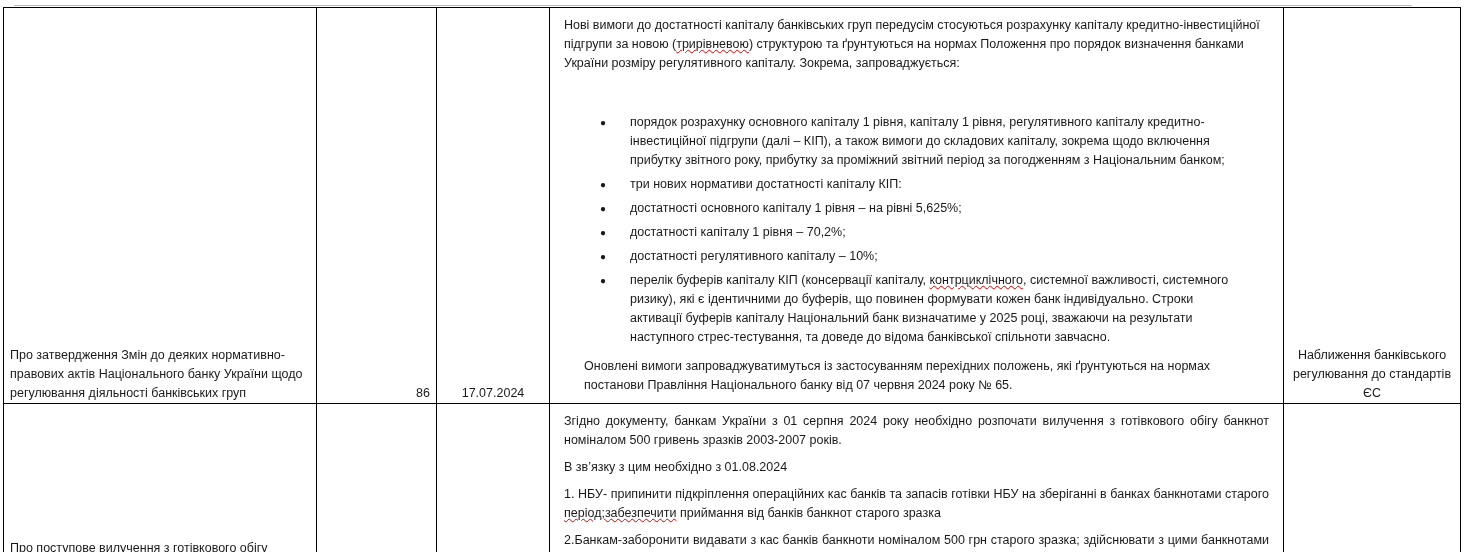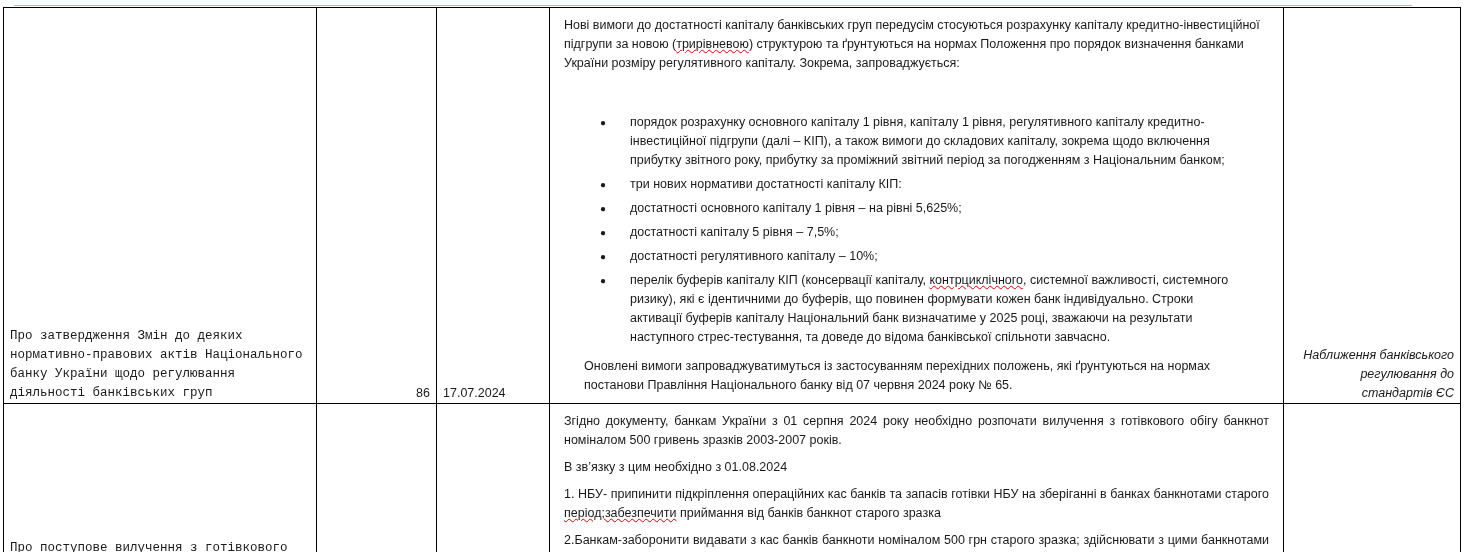--- a/index.html
+++ b/index.html
@@ -1,25 +1,25 @@
 <!DOCTYPE html>
 <html><head>
 <meta charset="utf-8">
 <style>
   html, body { margin: 0; padding: 0; background: #ffffff; }
   body { width: 1464px; height: 552px; position: relative; overflow: hidden;
          font-family: "Liberation Sans", sans-serif; color: #1a1a1a; font-size: 12.5px; }
   .topline { position: absolute; left: 14px; top: 5px; width: 1398px; height: 1px; background: #9fbfd8; }
   table { position: absolute; left: 3px; top: 7px; border-collapse: collapse; table-layout: fixed; }
   td { border: 1.5px solid #000; padding: 0 6px; vertical-align: bottom; line-height: 19px; }
-  td.title { width: 300px; font-family: Liberation Mono, monospace; }
+  td.title { width: 300px; }
   td.num { width: 107px; text-align: right; }
-  td.date { width: 100px; }
+  td.date { width: 100px; text-align: center; }
   td.desc { width: 721px; vertical-align: top; }
-  td.goal { width: 164px; text-align: right; font-style: italic; }
+  td.goal { width: 164px; text-align: center; }
   tr.r1 { height: 391px; }
   tr.r2 { height: 145px; }
   .p { margin: 8px; }
   ul { margin: 4px; padding: 0; list-style: none; }
   ul li { position: relative; padding-left: 70px; padding-right: 30px; margin-bottom: 5px; }
   ul li::before { content: "\25CF"; position: absolute; left: 40px; top: 0; font-size: 10px; }
   .spell { text-decoration: underline wavy #d00; text-decoration-thickness: 1px; }
   .center { text-align: left; }
   .justify { text-align: justify; }
 </style>
@@ -34,21 +34,21 @@
     <td class="title">Про затвердження Змін до деяких нормативно-правових актів Національного банку України щодо регулювання діяльності банківських груп</td>
     <td class="num">86</td>
     <td class="date">17.07.2024</td>
     <td class="desc">
       <p class="p"><span>Нові вимоги до достатності капіталу банківських груп передусім стосуються розрахунку капіталу кредитно-інвестиційної підгрупи за новою (</span><span class="spell">трирівневою</span><span>) структурою та ґрунтуються на нормах Положення про порядок визначення банками України розміру регулятивного капіталу. Зокрема, запроваджується:</span></p>
       <div style="height:28px"></div>
       <ul>
         <li>порядок розрахунку основного капіталу 1 рівня, капіталу 1 рівня, регулятивного капіталу кредитно-інвестиційної підгрупи (далі – КІП), а також вимоги до складових капіталу, зокрема щодо включення прибутку звітного року, прибутку за проміжний звітний період за погодженням з Національним банком;</li>
         <li>три нових нормативи достатності капіталу КІП:</li>
         <li>достатності основного капіталу 1 рівня  – на рівні 5,625%;</li>
-        <li>достатності капіталу 5 рівня – 7,5%;</li>
+        <li>достатності капіталу 1 рівня – 70,2%;</li>
         <li>достатності регулятивного капіталу – 10%;</li>
         <li><span>перелік буферів капіталу КІП (консервації капіталу, </span><span class="spell">контрциклічного</span><span>, системної важливості, системного ризику), які є ідентичними до буферів, що повинен формувати кожен банк індивідуально. Строки активації буферів капіталу Національний банк визначатиме у 2025 році, зважаючи на результати наступного стрес-тестування, та доведе до відома банківської спільноти завчасно.</span></li>
       </ul>
       <p class="p center" style="margin-top:10px; padding:0 20px">Оновлені вимоги запроваджуватимуться із застосуванням перехідних положень, які ґрунтуються на нормах постанови Правління Національного банку від 07 червня 2024 року № 65.</p>
     </td>
     <td class="goal">Наближення банківського регулювання до стандартів ЄС</td>
   </tr>
   <tr class="r2">
     <td class="title">Про поступове вилучення з готівкового обігу банкнот номіналом 500 гривень зразків 2003-2007 років</td>
     <td class="num">87</td>

